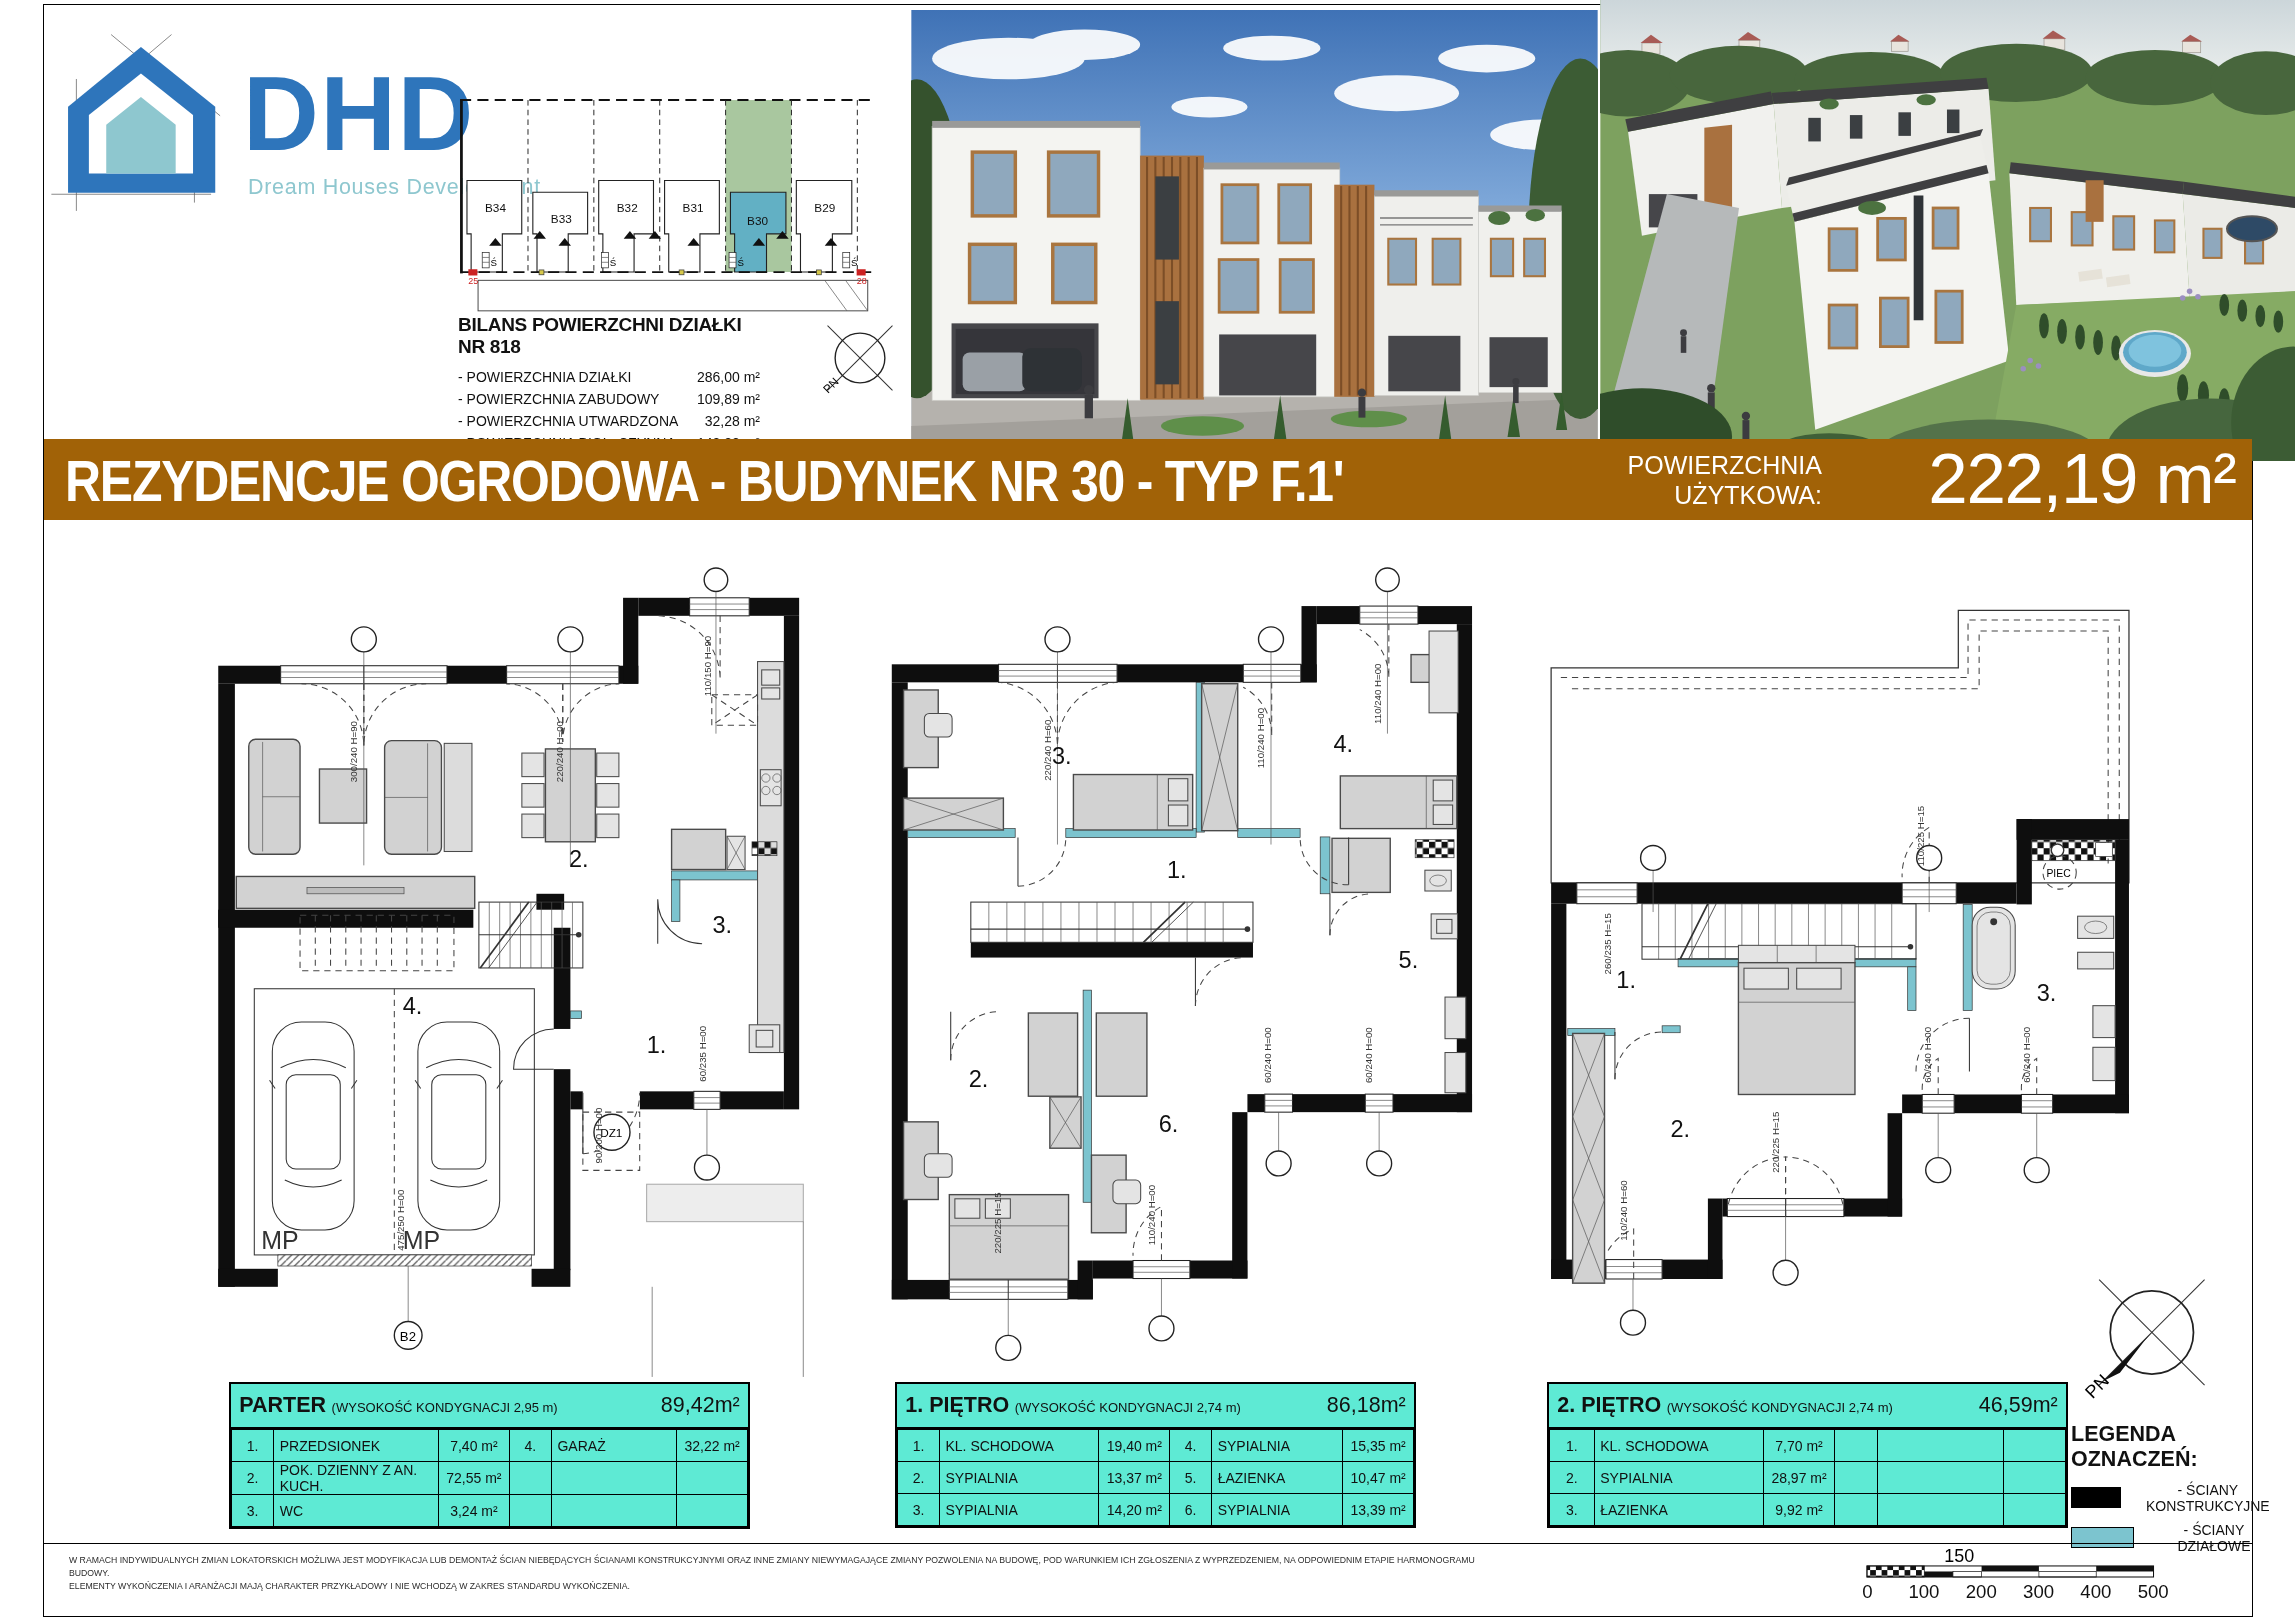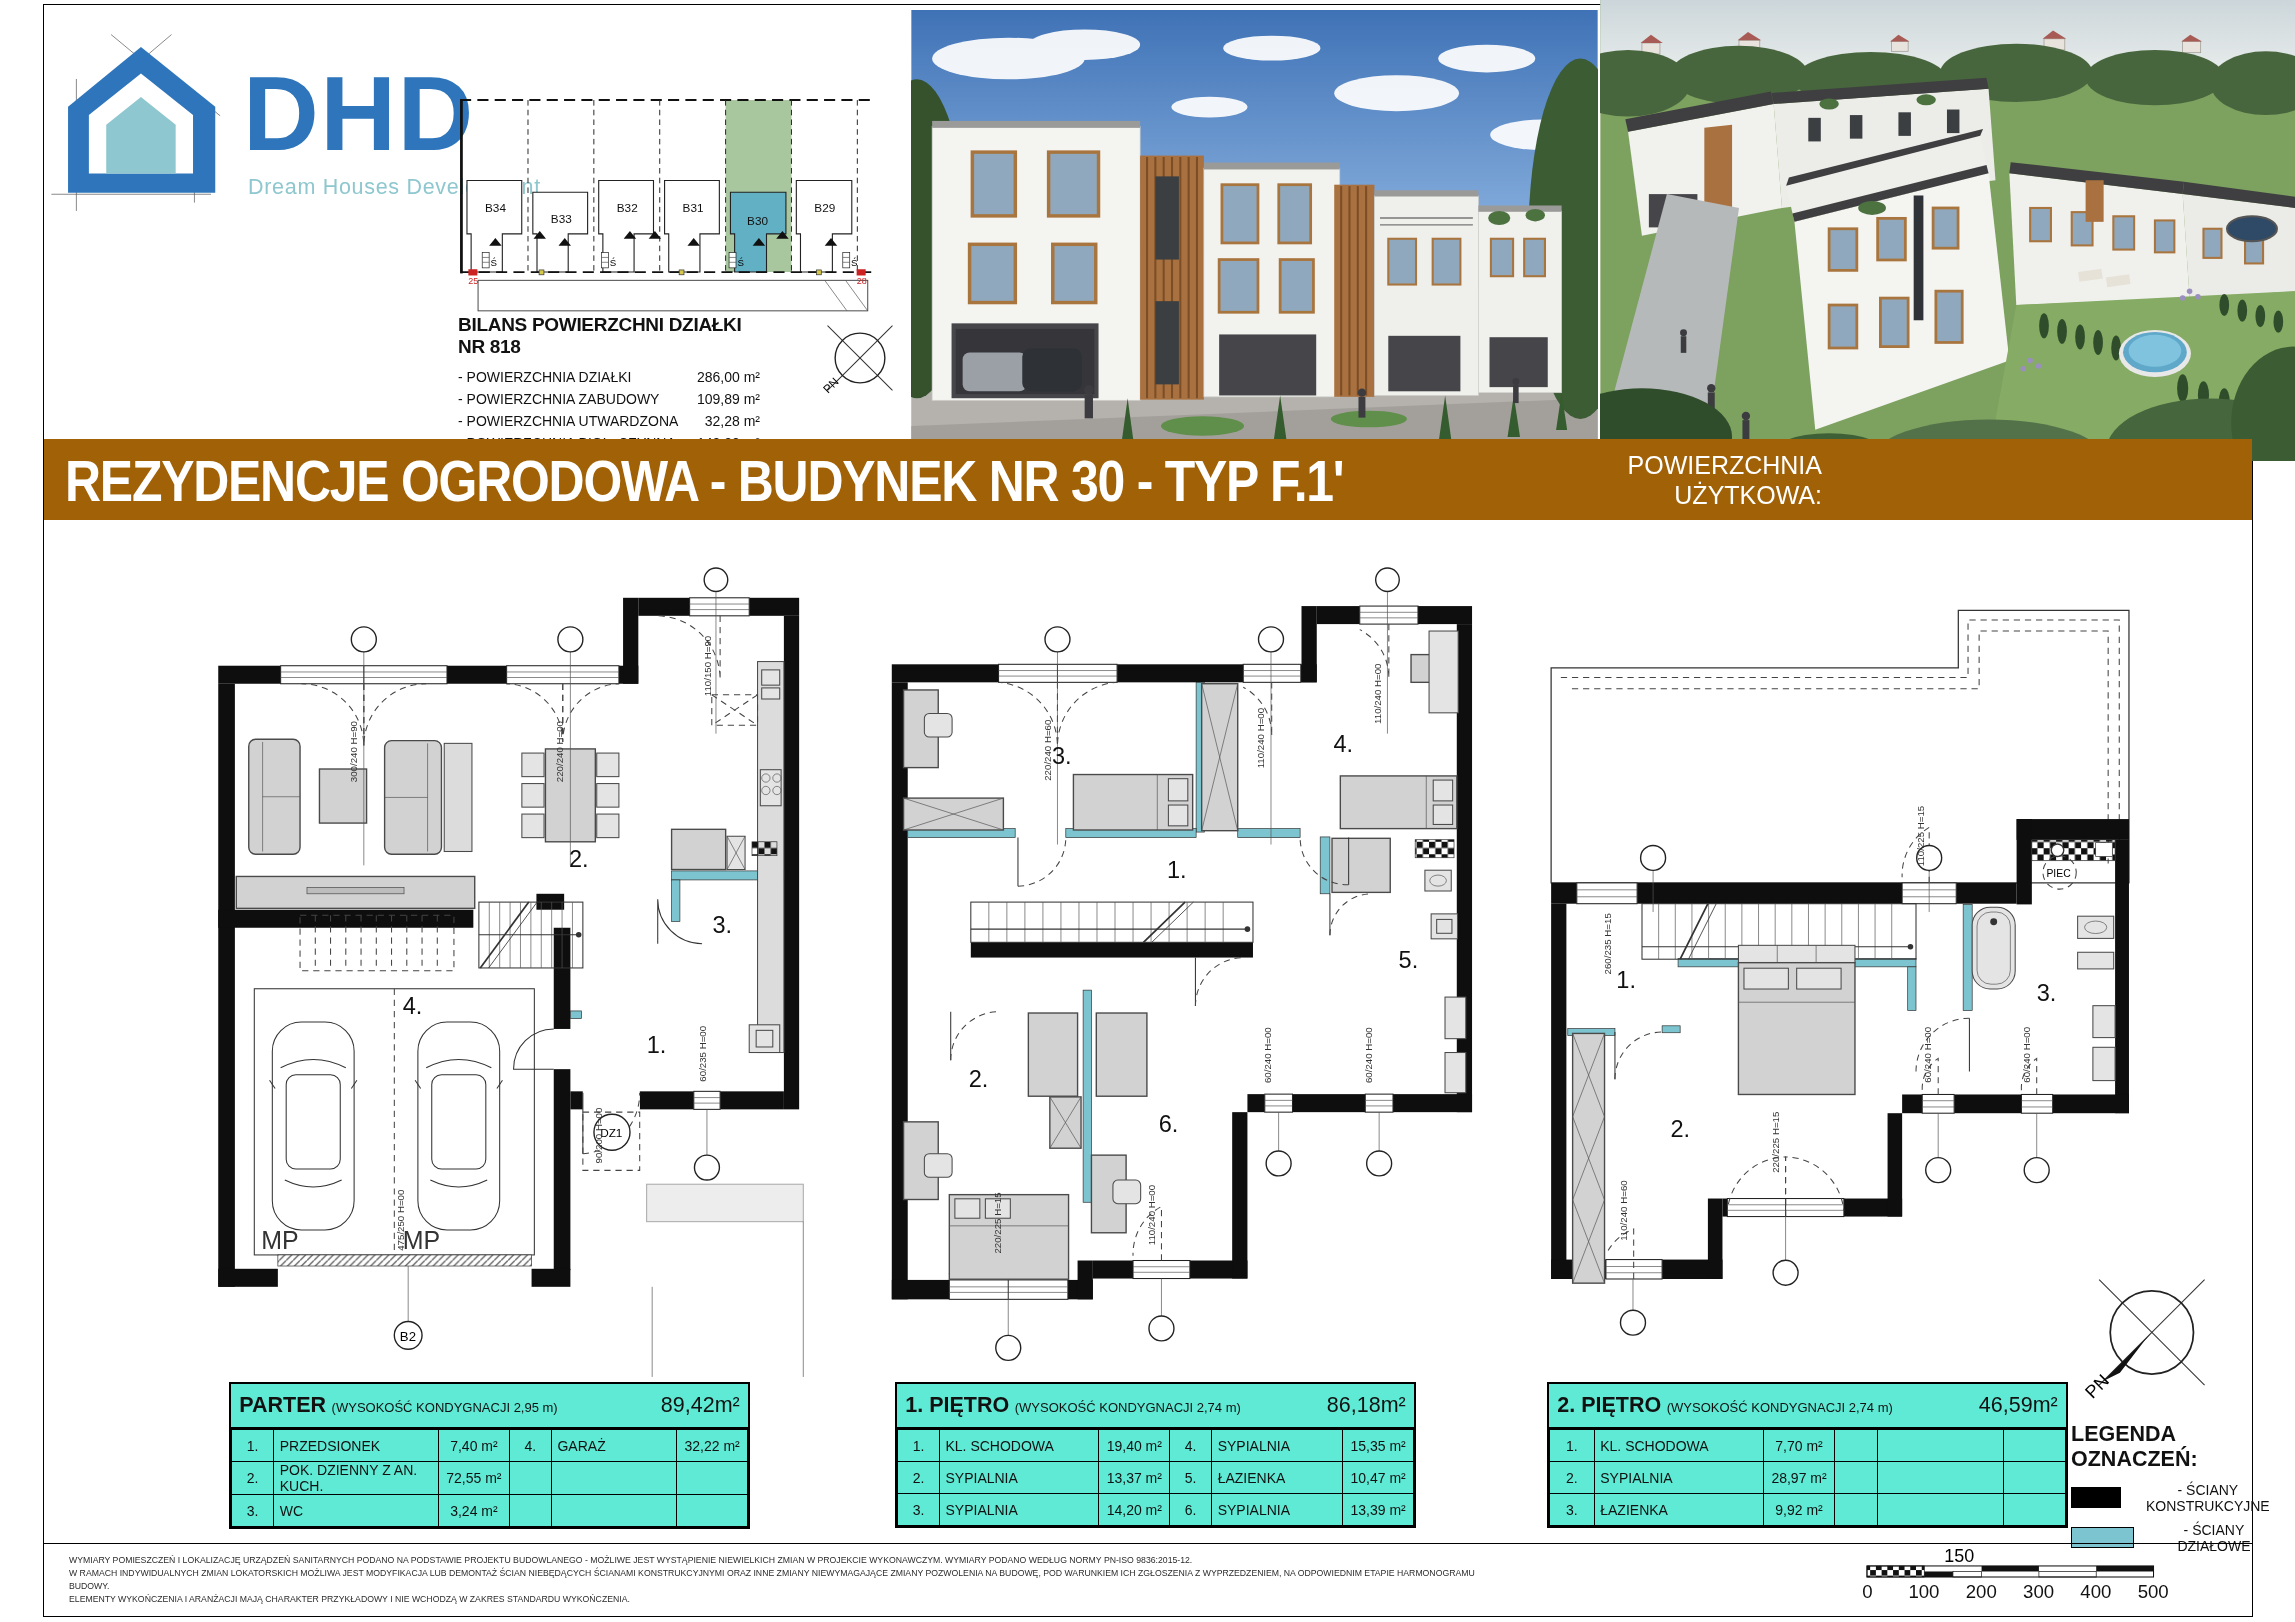--- a/index.html
+++ b/index.html
@@ -414,20 +414,21 @@
     <ellipse cx="330" cy="660" rx="90" ry="35" fill="#3f5f37"></ellipse>
   </g>
 </svg>
 
 <div class="abs titlebar">
   <div class="t">REZYDENCJE OGRODOWA - BUDYNEK NR 30 - TYP F.1'</div>
   <div class="al">
     <div>POWIERZCHNIA</div>
     <div>UŻYTKOWA:</div>
   </div>
+  <div class="av">222,19 m²</div>
 </div>
 
 <svg class="abs" style="left:203px;top:567px;" width="610" height="813" viewBox="0 0 880 1172">
   <defs>
     <pattern id="hatch1" width="10" height="10" patternUnits="userSpaceOnUse">
       <rect width="10" height="10" fill="#fff"></rect>
         <line x1="0" y1="10" x2="10" y2="0" stroke="#333" stroke-width="1.5"></line>
     </pattern>
     <pattern id="chk1" width="18" height="18" patternUnits="userSpaceOnUse">
       <rect width="9" height="9" fill="#111"></rect>
@@ -1100,21 +1101,20 @@
     <span>- ŚCIANY KONSTRUKCYJNE</span>
   </div>
   <div class="li">
     <div class="sw" style="background:#7cc4cf;"></div>
     <span>- ŚCIANY DZIAŁOWE</span>
   </div>
 </div>
 
 <div class="abs footer-line"></div>
 <div class="abs footer-text">
-  <div>WYMIARY POMIESZCZEŃ I LOKALIZACJĘ URZĄDZEŃ SANITARNYCH PODANO NA PODSTAWIE PROJEKTU BUDOWLANEGO - MOŻLIWE JEST WYSTĄPIENIE NIEWIELKICH ZMIAN W PROJEKCIE WYKONAWCZYM. WYMIARY PODANO WEDŁUG NORMY PN-ISO 9836:2015-12.</div>
   <div>W RAMACH INDYWIDUALNYCH ZMIAN LOKATORSKICH MOŻLIWA JEST MODYFIKACJA LUB DEMONTAŻ ŚCIAN NIEBĘDĄCYCH ŚCIANAMI KONSTRUKCYJNYMI ORAZ INNE ZMIANY NIEWYMAGAJĄCE ZMIANY POZWOLENIA NA BUDOWĘ, POD WARUNKIEM ICH ZGŁOSZENIA Z WYPRZEDZENIEM, NA ODPOWIEDNIM ETAPIE HARMONOGRAMU BUDOWY.</div>
   <div>ELEMENTY WYKOŃCZENIA I ARANŻACJI MAJĄ CHARAKTER PRZYKŁADOWY I NIE WCHODZĄ W ZAKRES STANDARDU WYKOŃCZENIA.</div>
 </div>
 
 <svg class="abs" style="left:1858px;top:1548px;" width="319" height="58" viewBox="0 0 460 84">
   <defs>
     <pattern id="chkS" width="16.6" height="16" patternUnits="userSpaceOnUse">
       <rect width="8.3" height="8" fill="#111"></rect>
         <rect x="8.3" y="8" width="8.3" height="8" fill="#111"></rect>
     </pattern>

